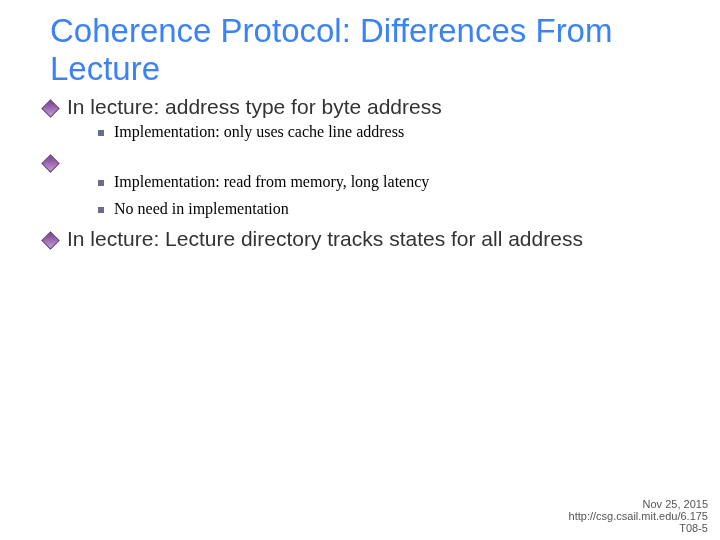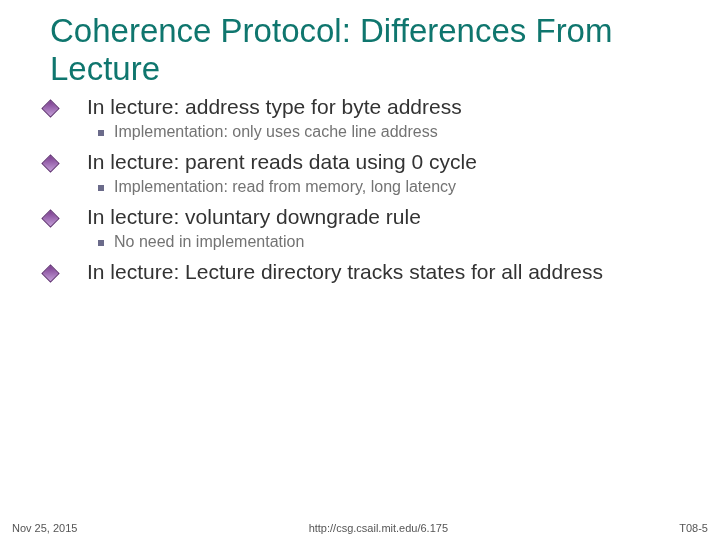--- a/index.html
+++ b/index.html
@@ -15,21 +15,21 @@
   .slide {
     width: 720px;
     height: 540px;
     position: relative;
     box-sizing: border-box;
     padding: 12px 36px 0 36px;
   }
   .title {
     font-size: 33px;
     line-height: 1.15;
-    color: #0f766e;
+    color: #3b82f6;
     padding-left: 14px;
     margin-bottom: 4px;
     font-weight: normal;
   }
   .level1 {
     margin: 6px 0 2px 6px;
   }
   .level1-row {
     display: flex;
     align-items: flex-start;
@@ -42,21 +42,20 @@
     background: linear-gradient(135deg, #7a3b8f 0%, #c49fd8 100%);
     border: 1px solid #5b2a6e;
     flex: 0 0 auto;
     margin-top: 8px;
     margin-left: 2px;
   }
   .level1-text {
     font-size: 21px;
     color: #333;
     line-height: 1.25;
-    margin-left: 20px;
   }
   .level2 {
     margin-left: 56px;
     margin-top: 2px;
     margin-bottom: 4px;
   }
   .level2-row {
     display: flex;
     align-items: flex-start;
     gap: 10px;
@@ -64,35 +63,37 @@
   }
   .square {
     width: 6px;
     height: 6px;
     background: #6b6b8a;
     flex: 0 0 auto;
     margin-top: 8px;
   }
   .level2-text {
     font-size: 16px;
-    color: #737373;
+    color: #000000;
     line-height: 1.3;
+    font-family: Liberation Serif, serif;
   }
   .footer {
     position: absolute;
     bottom: 6px;
     left: 0;
     width: 100%;
     display: flex;
     justify-content: space-between;
     align-items: flex-end;
     padding: 0 12px;
     box-sizing: border-box;
     font-size: 11px;
     color: #555;
+    flex-direction: column;
   }
   .footer .left { text-align: left; }
   .footer .center { text-align: center; flex: 1; }
   .footer .right { text-align: center; }
 </style>
 </head>
 <body>
 
 <div class="slide">
 
@@ -107,35 +108,30 @@
       <div class="level2-row">
         <div class="square"></div>
         <div class="level2-text">Implementation: only uses cache line address</div>
       </div>
     </div>
   </div>
 
   <div class="level1">
     <div class="level1-row">
       <div class="diamond"></div>
-      <div class="level1-text">In lecture: parent reads data using 0 cycle</div>
     </div>
     <div class="level2">
       <div class="level2-row">
         <div class="square"></div>
         <div class="level2-text">Implementation: read from memory, long latency</div>
       </div>
     </div>
   </div>
 
   <div class="level1">
-    <div class="level1-row">
-      <div class="diamond"></div>
-      <div class="level1-text">In lecture: voluntary downgrade rule</div>
-    </div>
     <div class="level2">
       <div class="level2-row">
         <div class="square"></div>
         <div class="level2-text">No need in implementation</div>
       </div>
     </div>
   </div>
 
   <div class="level1">
     <div class="level1-row">

